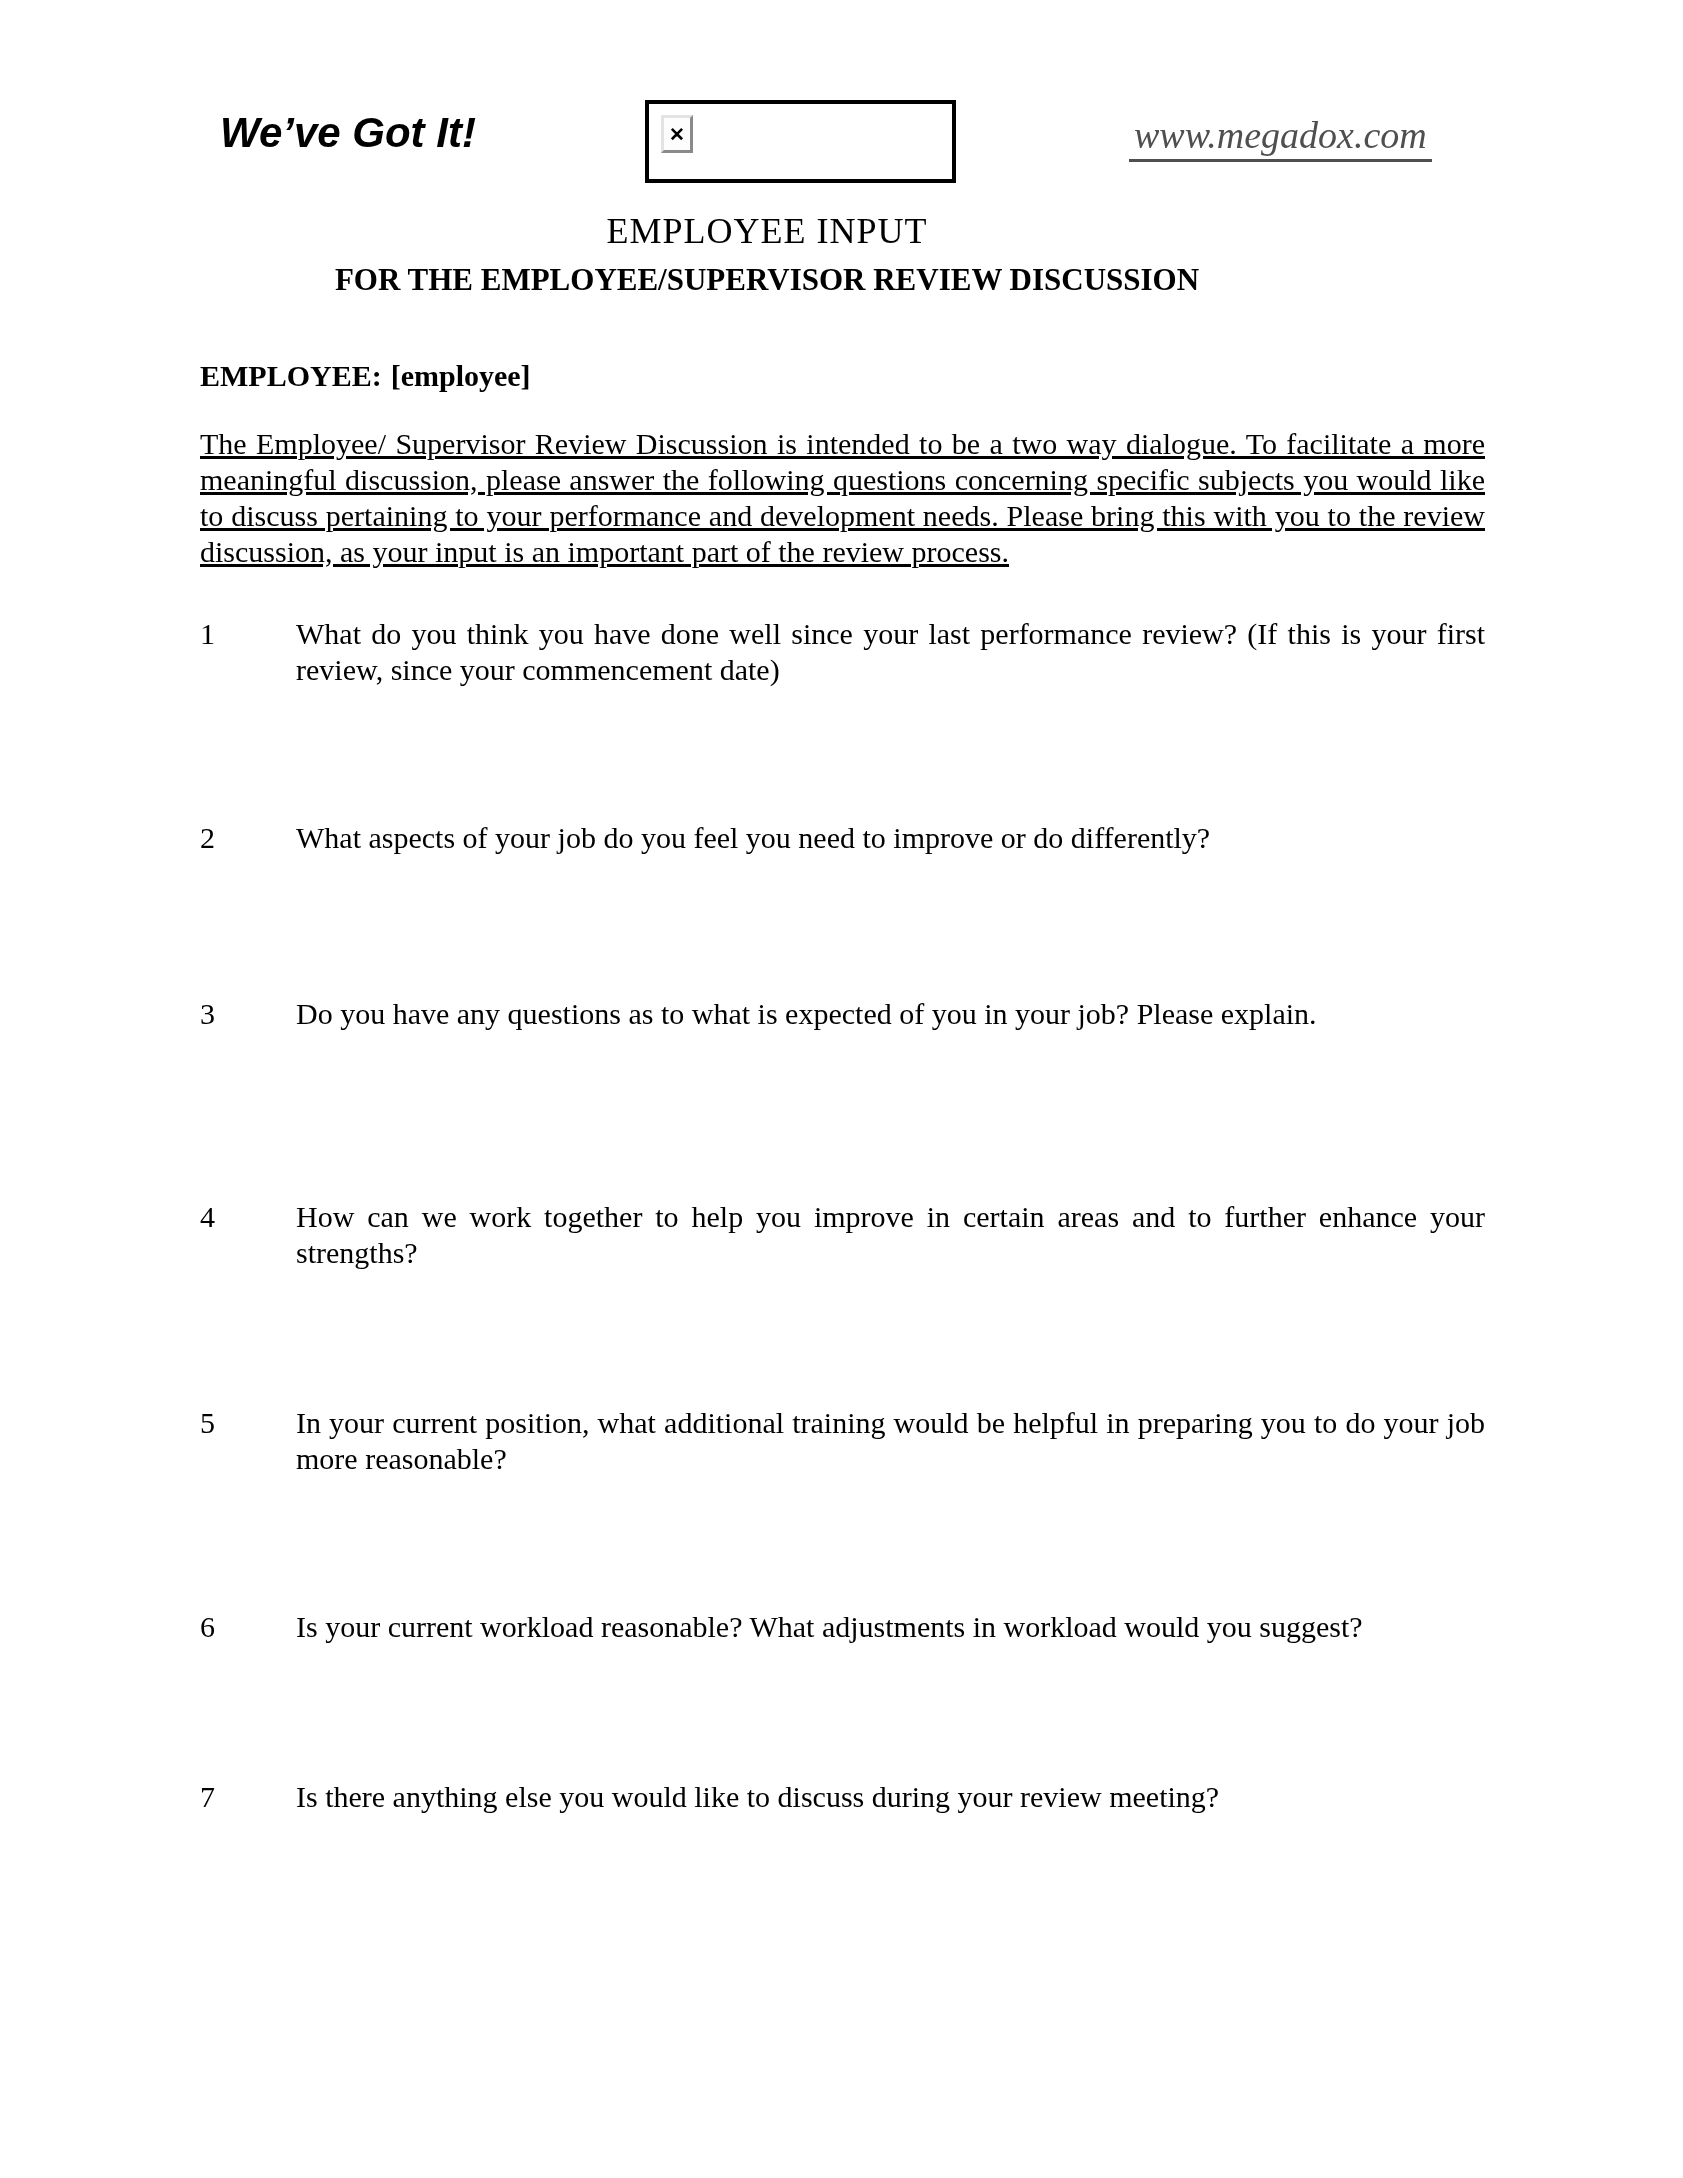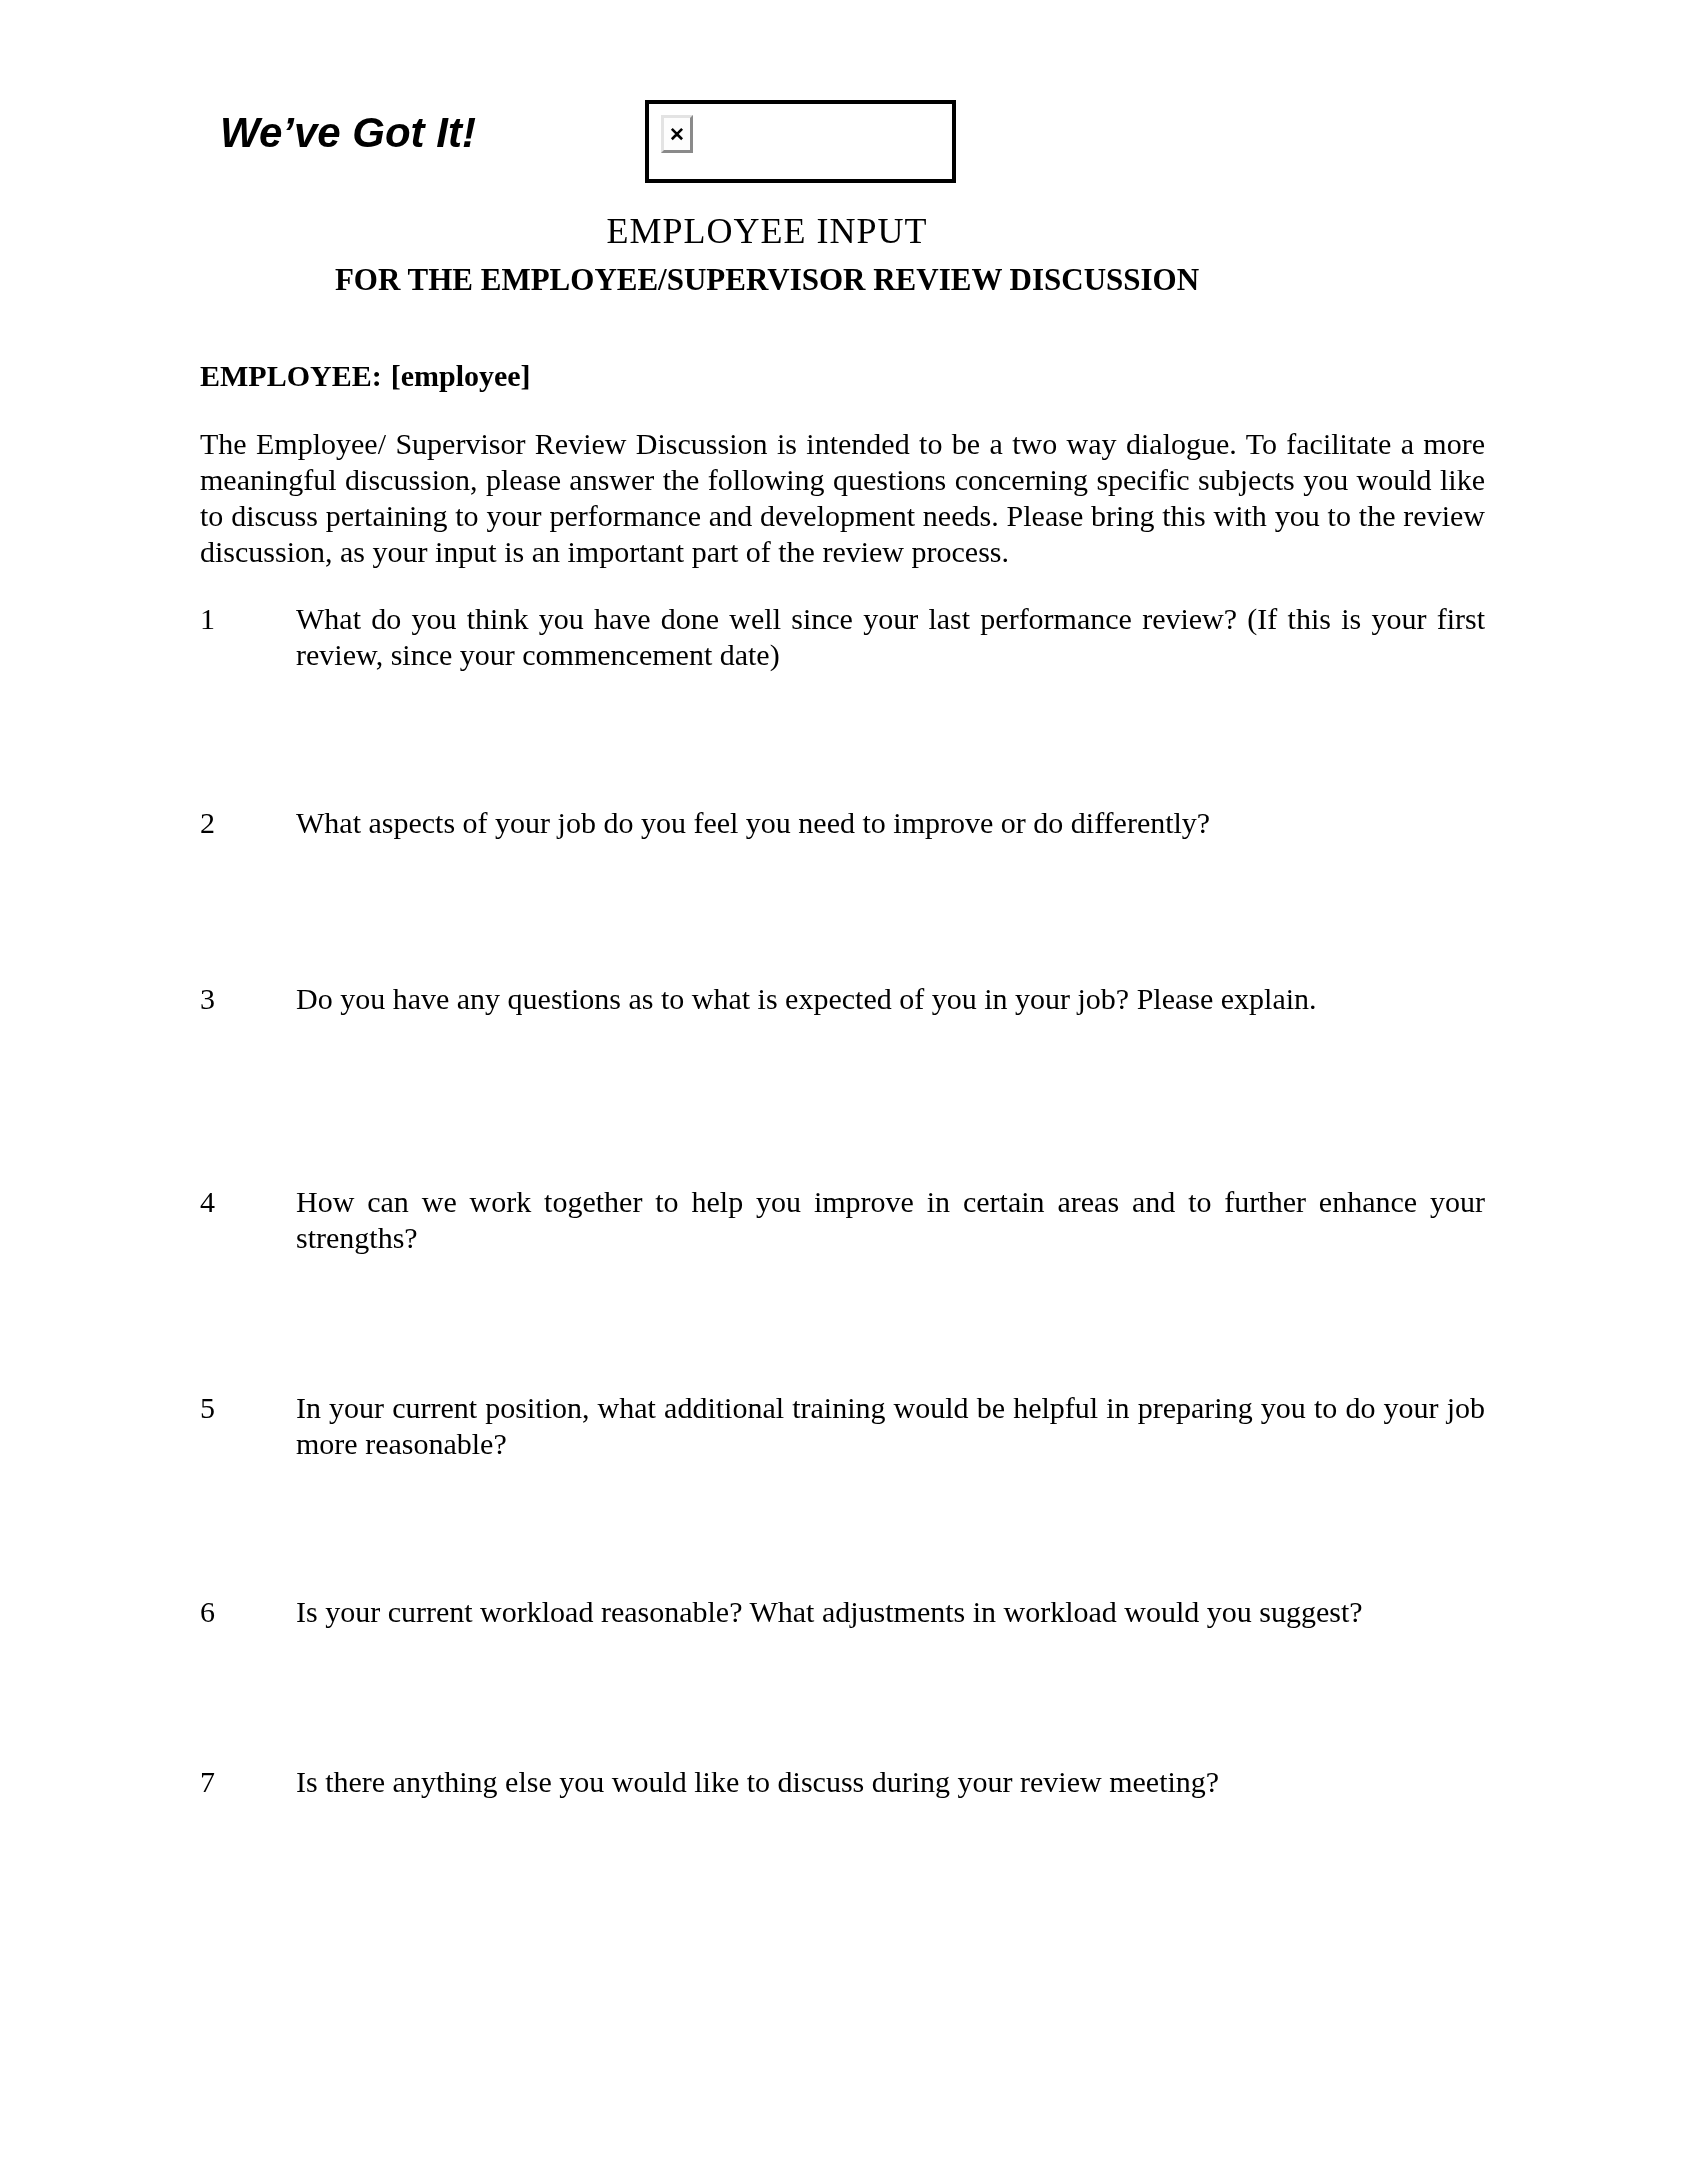--- a/index.html
+++ b/index.html
@@ -91,21 +91,22 @@
     width: 1285px;
     font-size: 30px;
     line-height: 36px;
   }
   .field-line { font-weight: bold; }
   .field-line.employee { margin-bottom: 32px; }
   .field-line.review { margin-bottom: 25px; }
   .field-value { margin-left: 9px; }
   .intro {
     text-align: justify;
-    margin-bottom: 31px;
+    margin-bottom: 46px;
+    text-decoration: underline;
   }
   .question { display: flex; }
   .question .qnum { width: 96px; flex: none; }
   .question .qtext { flex: 1 1 auto; text-align: justify; }
   .q-1 { margin-bottom: 132px; }
   .q-2 { margin-bottom: 140px; }
   .q-3 { margin-bottom: 167px; }
   .q-4 { margin-bottom: 134px; }
   .q-5 { margin-bottom: 132px; }
   .q-6 { margin-bottom: 134px; }
@@ -115,20 +116,21 @@
 <body>
 
 <div class="page">
 
   <div class="tagline">We’ve Got It!</div>
 
   <div class="img-box">
     <span class="broken-icon">✕</span>
   </div>
 
+  <a class="website">www.megadox.com</a>
 
   <div class="doc-title">EMPLOYEE INPUT</div>
 
   <div class="doc-subtitle">FOR THE EMPLOYEE/SUPERVISOR REVIEW DISCUSSION</div>
 
   <div class="doc-body">
 
     <div class="field-line employee">
       <span>EMPLOYEE:</span><span class="field-value">[employee]</span>
     </div>

